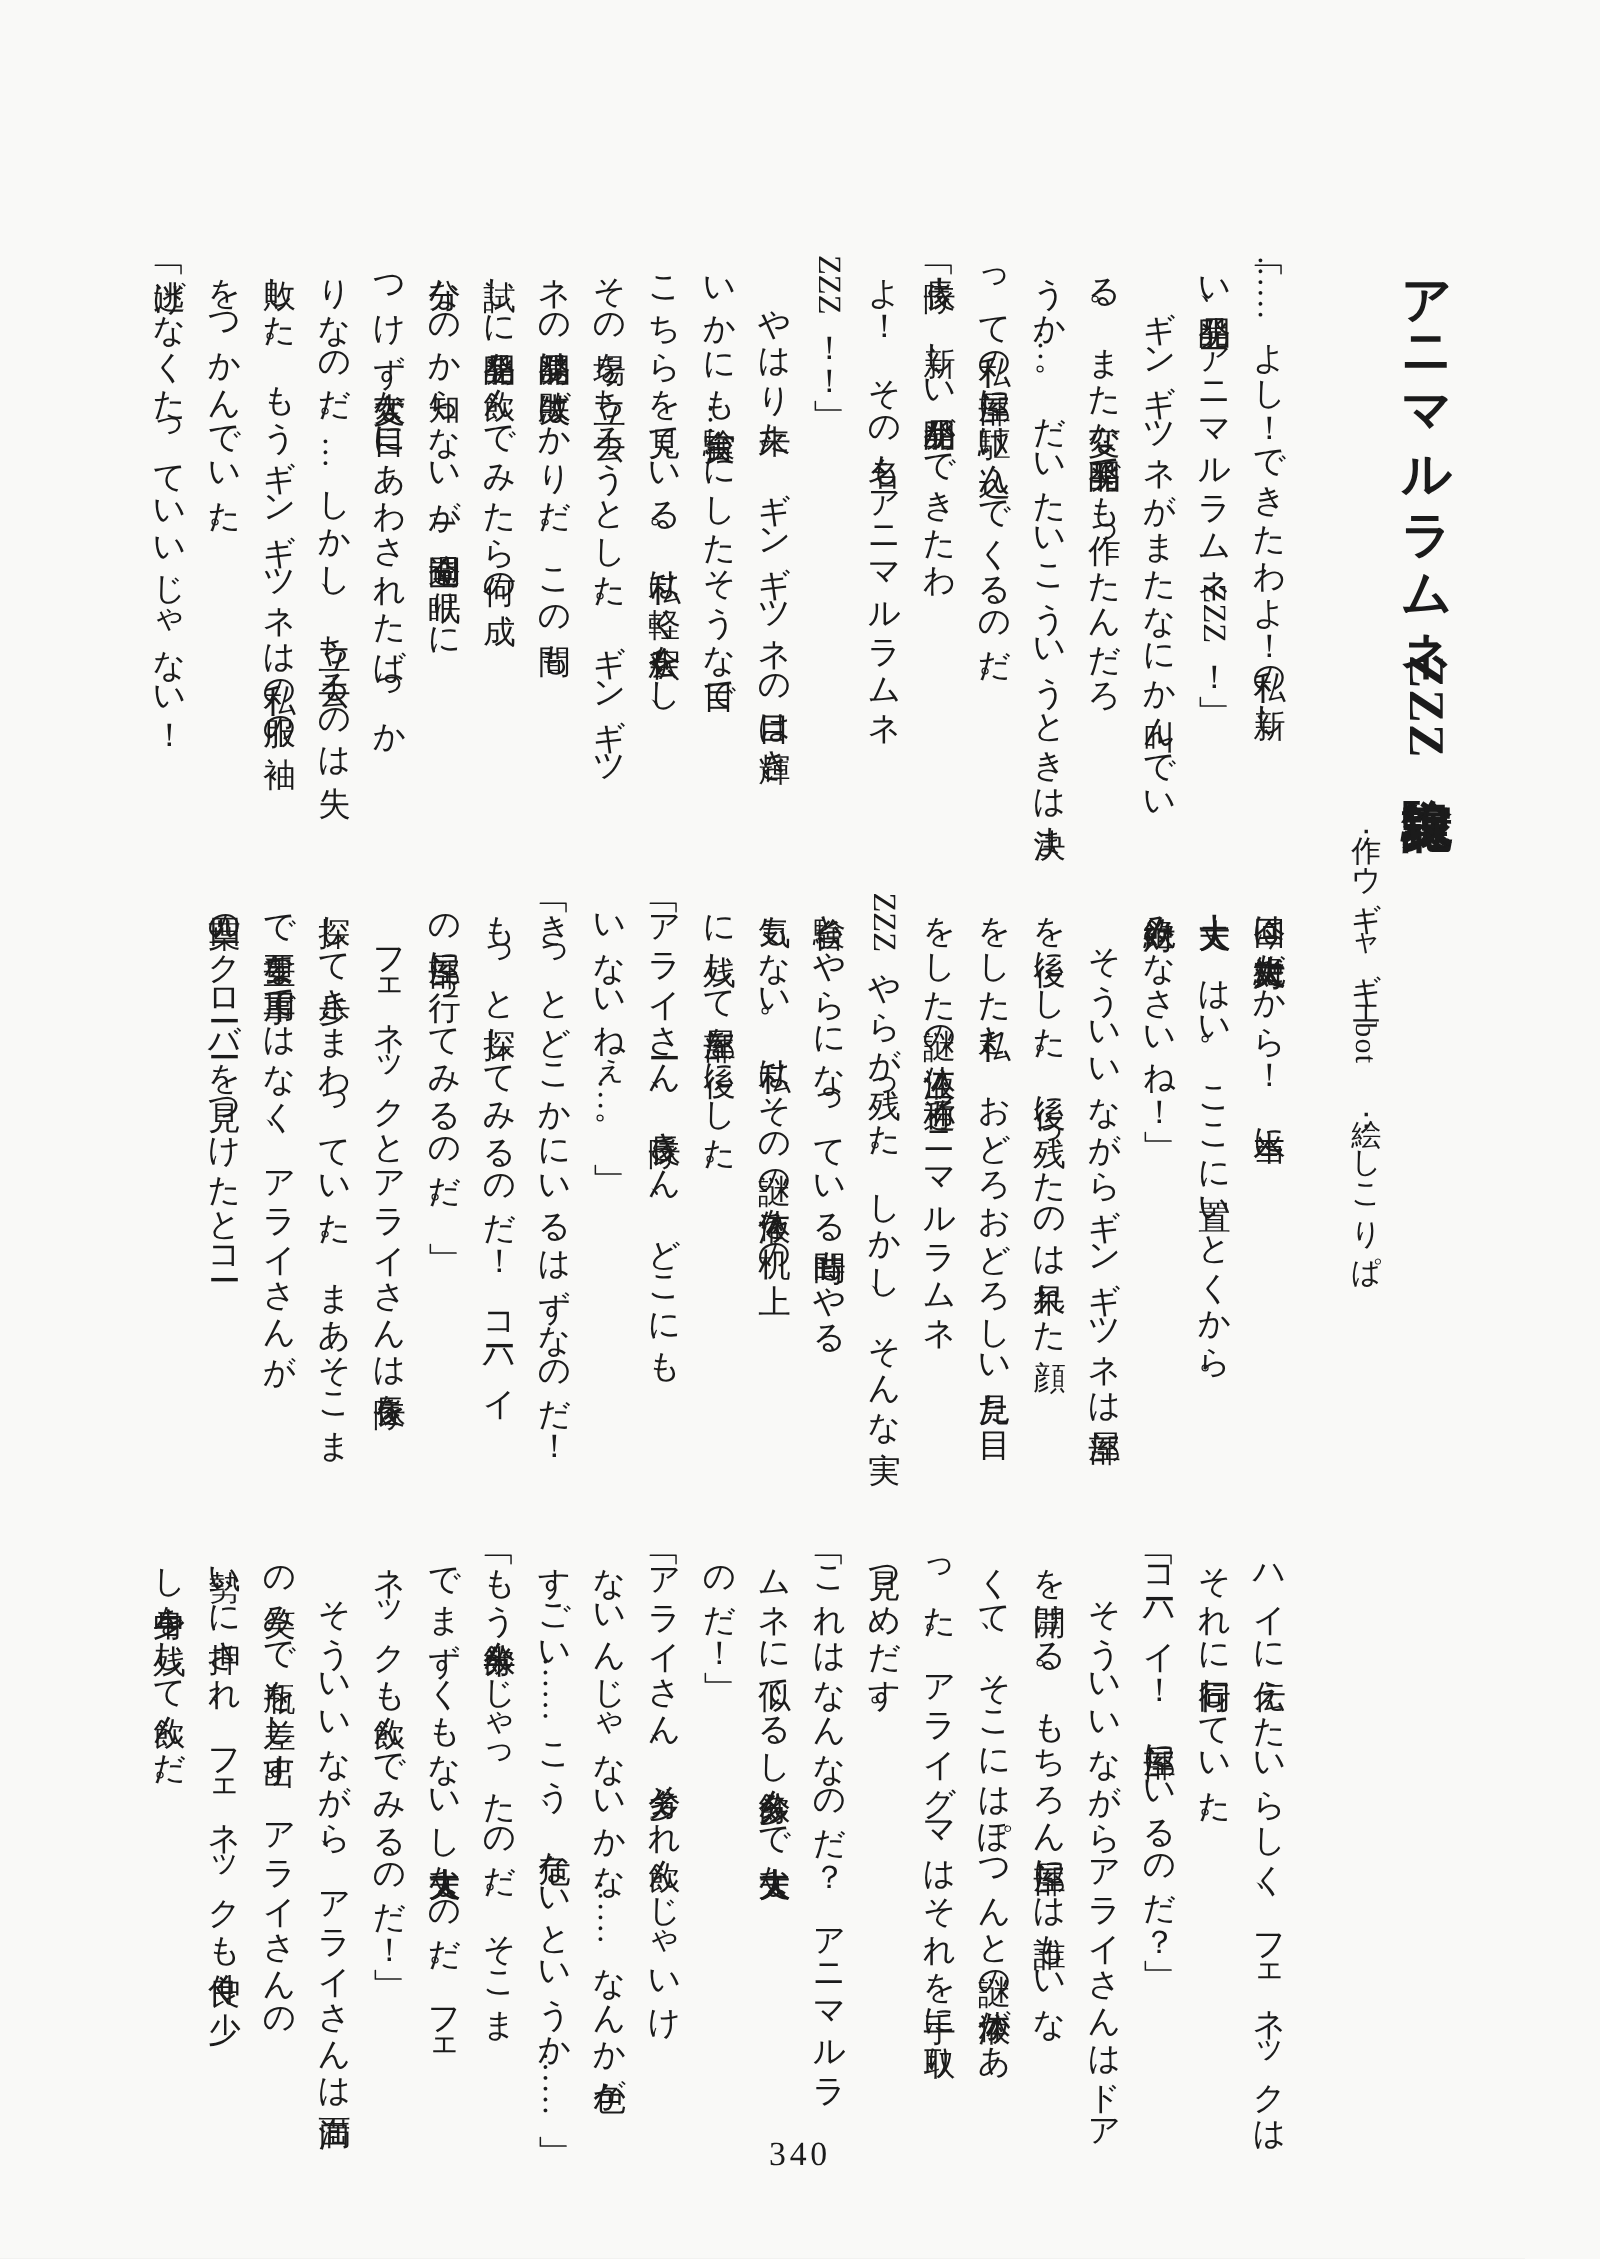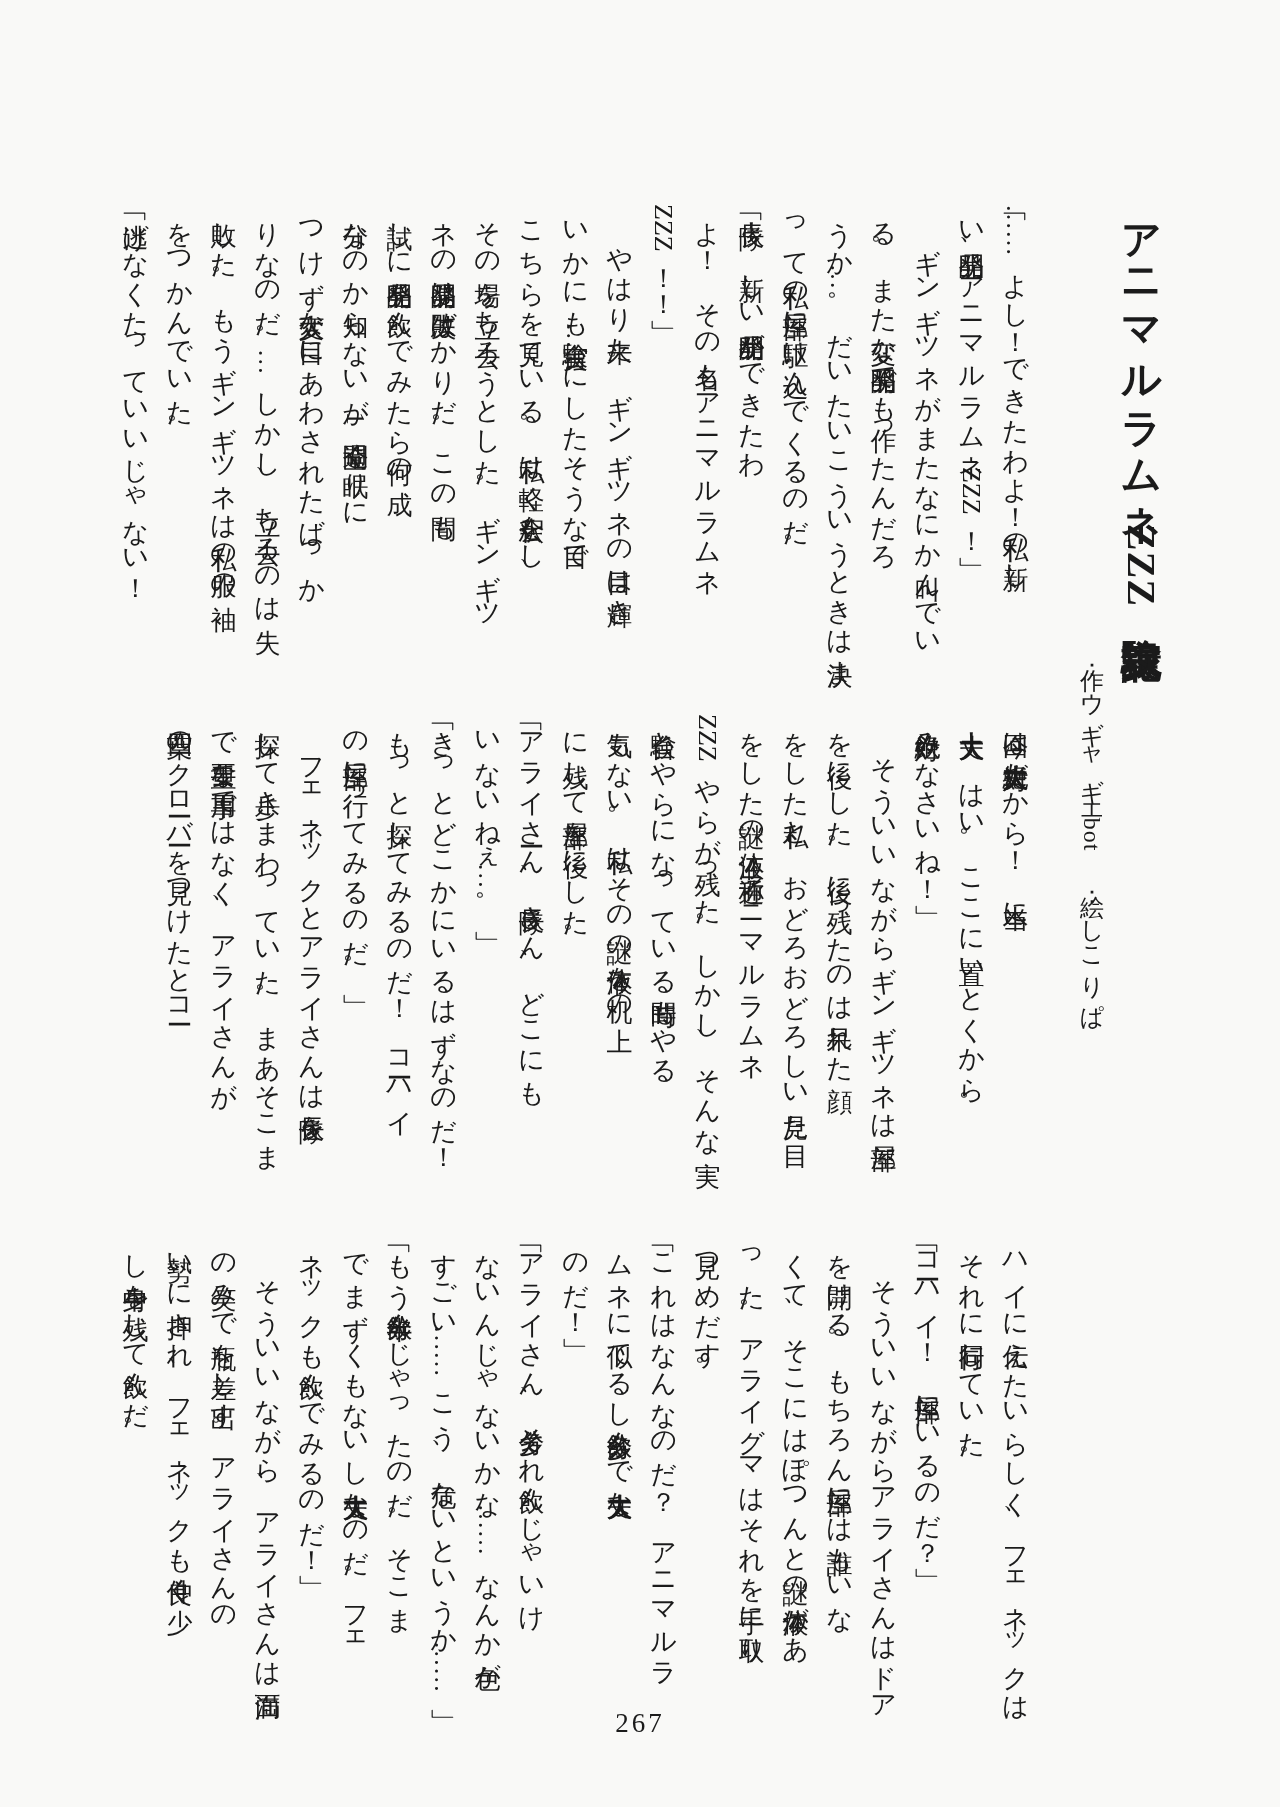--- a/index.html
+++ b/index.html
@@ -145,15 +145,15 @@
     <p>すごい……こう、危ないというか……」</p>
     <p>「もう半分飲んじゃったのだ。そこま</p>
     <p>でまずくもないし大丈夫なのだ。フェ</p>
     <p>ネックも飲んでみるのだ！」</p>
     <p class="indent">そういいながら、アライさんは満面</p>
     <p>の笑みで瓶を差し出す。アライさんの</p>
     <p>勢いに押され、フェネックも仲良く少</p>
     <p>し中身を残して飲んだ。</p>
   </section>
 
-  <footer class="folio">267</footer>
+  <footer class="folio">340</footer>
 
 </div>
 
 </body></html>

